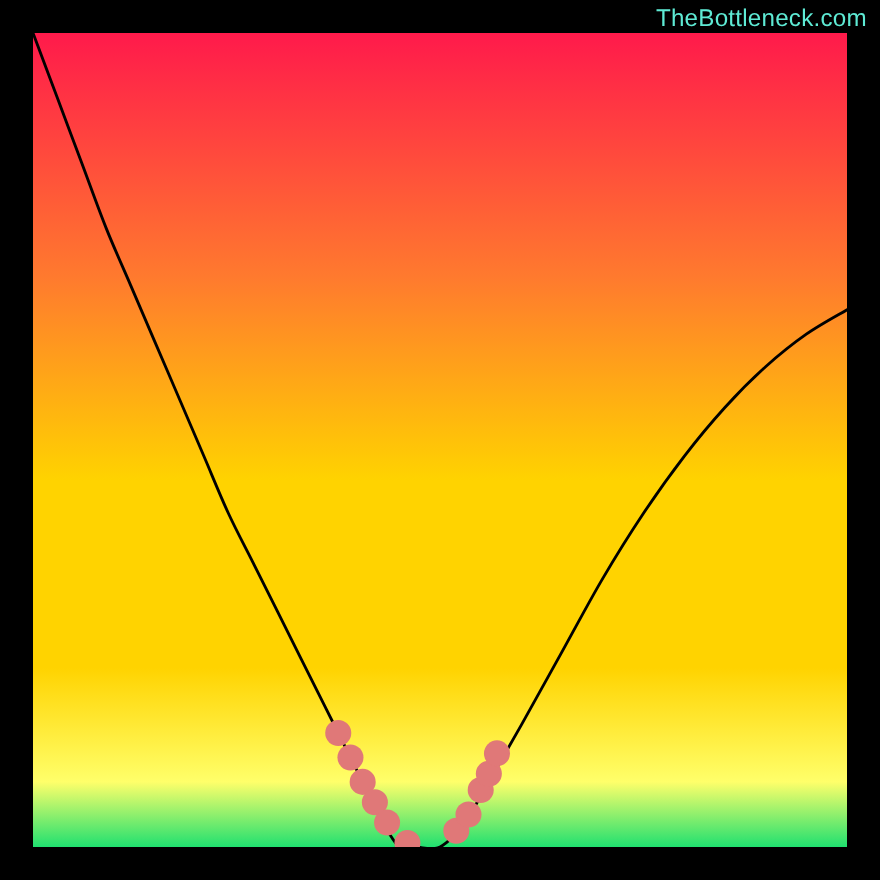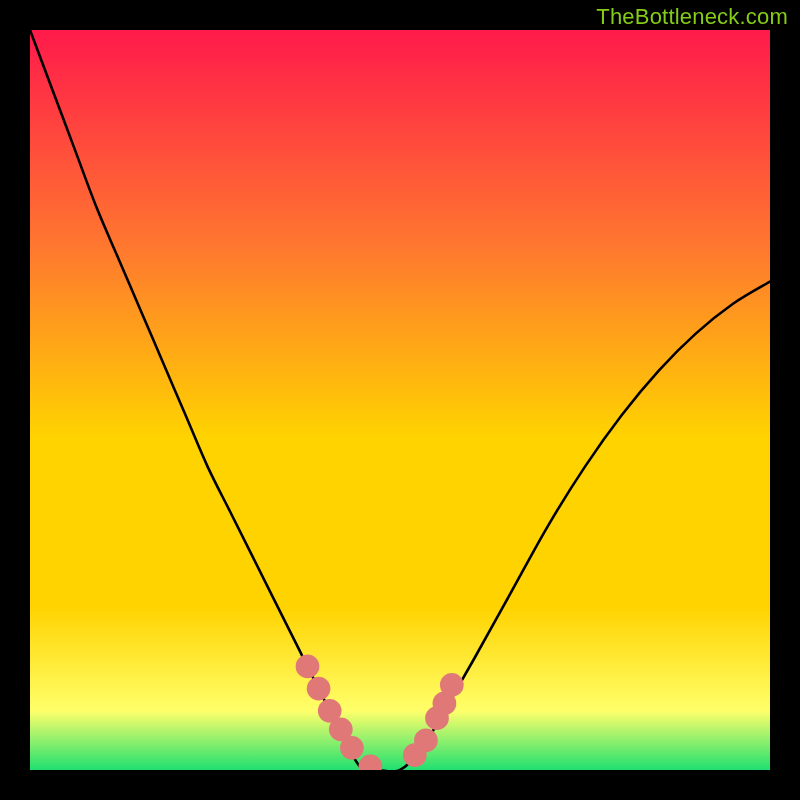--- a/index.html
+++ b/index.html
@@ -13,21 +13,21 @@
   .frame {
     width: 800px;
     height: 800px;
     background: #000;
     position: relative;
   }
   .watermark {
     position: absolute;
     top: 4px;
     right: 12px;
-    color: #84cc16;
+    color: #5eead4;
     font-size: 22px;
     font-weight: 500;
     letter-spacing: 0.2px;
     z-index: 10;
   }
   .plot-wrap {
     position: absolute;
     top: 30px;
     left: 30px;
     width: 740px;

